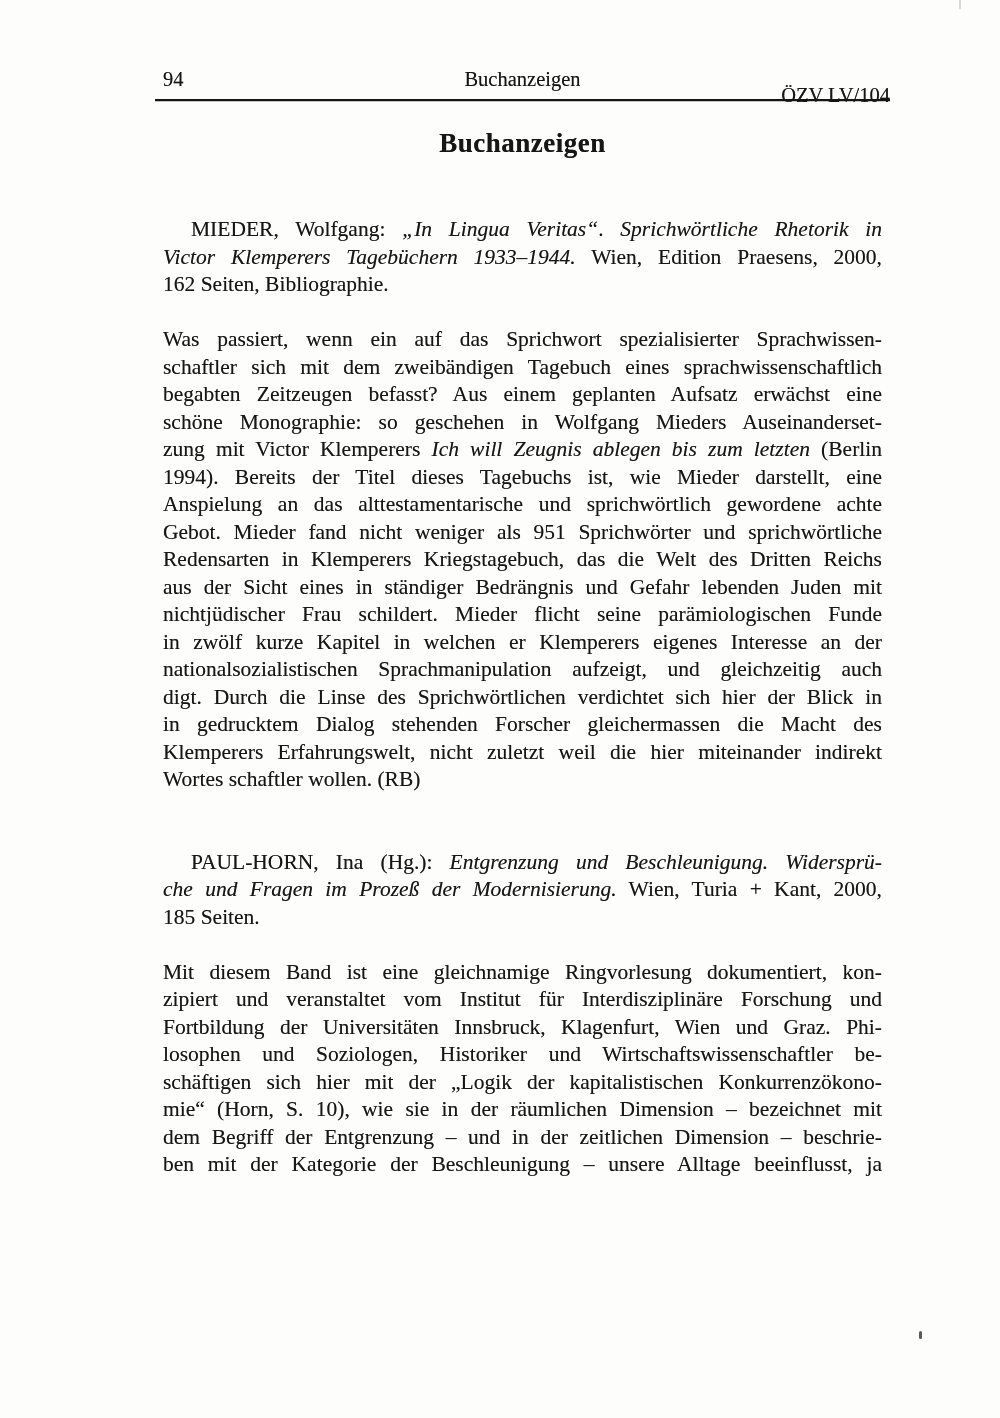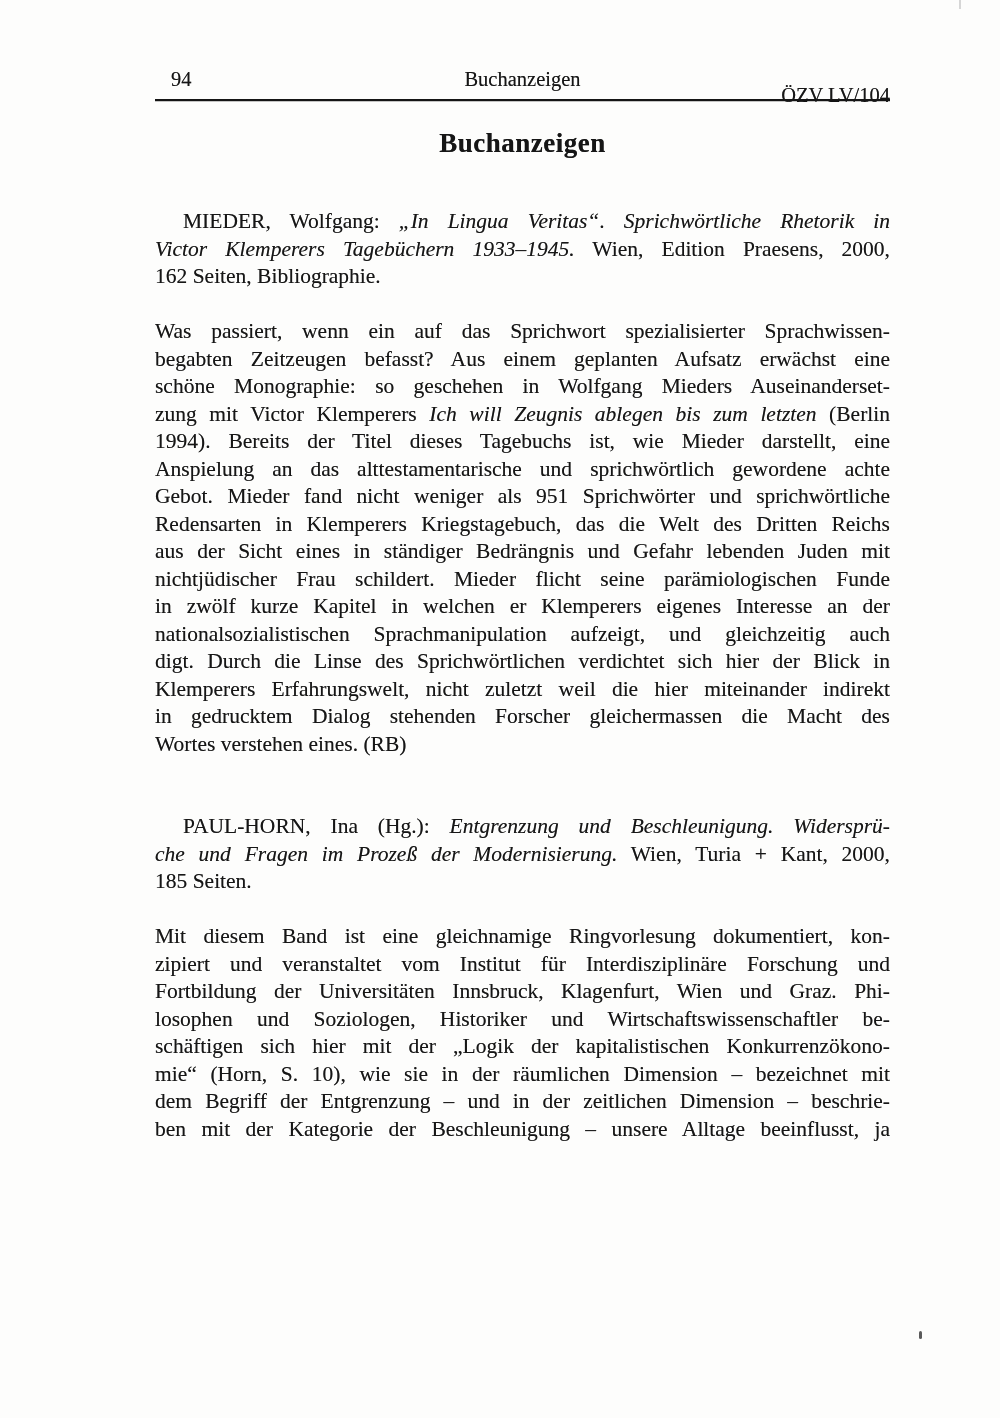--- a/index.html
+++ b/index.html
@@ -10,40 +10,40 @@
     color:#161616;
     -webkit-font-smoothing:antialiased;
   }
   .page{position:absolute;inset:0;}
   
   .runhead{
     position:absolute;left:155px;top:64px;width:735px;height:30px;
     font-size:20.5px;line-height:30px;
     text-shadow:0 0 0.5px rgba(0,0,0,.5);
   }
-  .runhead .pnum{position:absolute;left:16px;top:0;}
+  .runhead .pnum{position:absolute;left:8px;top:0;}
   .runhead .rtitle{position:absolute;left:50%;transform:translateX(-50%);top:0;}
   .runhead .jref{position:absolute;right:0;top:16px;}
   .rule{
     position:absolute;left:155px;top:99px;width:735px;height:3px;
     background:linear-gradient(to bottom,#151515 0,#151515 63%,rgba(0,0,0,.28) 64%,rgba(0,0,0,.18) 100%);
   }
   
   .secTitle{
     position:absolute;left:155px;top:128px;width:735px;
     text-align:center;font-size:27px;font-weight:bold;letter-spacing:.5px;
     text-shadow:0 0 .6px rgba(0,0,0,.6);
   }
   
   .textcol{
     position:absolute;left:155px;top:208px;width:735px;
     font-size:21.5px;
     text-shadow:0 0 .5px rgba(0,0,0,.45);
   }
-  .block{margin:0;}
+  .block{margin:8px;}
   .block + .block{margin-top:27.5px;}
   .block.bigGap{margin-top:55px;}
   .tline{
     height:27.5px;line-height:27.5px;
     text-align:justify;text-align-last:justify;
     white-space:normal;overflow:visible;
   }
   .tline.last{text-align-last:left;}
   .tline.ind{text-indent:28px;}
   .it{font-style:italic;}
@@ -68,40 +68,41 @@
     <span class="jref">ÖZV LV/104</span>
   </div>
 
   <div class="rule"></div>
 
   <div class="secTitle">Buchanzeigen</div>
 
   <div class="textcol">
     <div class="block">
         <div class="tline ind"><span>MIEDER, Wolfgang: </span><span class="it">„In Lingua Veritas“</span><span>. </span><span class="it">Sprichwörtliche Rhetorik in</span></div>
-        <div class="tline"><span class="it">Victor Klemperers Tagebüchern 1933–1945.</span><span> Wien, Edition Praesens, 2000,</span></div>
+        <div class="tline"><span class="it">Victor Klemperers Tagebüchern 1933–1944.</span><span> Wien, Edition Praesens, 2000,</span></div>
         <div class="tline last"><span>162 Seiten, Bibliographie.</span></div>
       </div>
     <div class="block">
         <div class="tline"><span>Was passiert, wenn ein auf das Sprichwort spezialisierter Sprachwissen-</span></div>
+        <div class="tline"><span>schaftler sich mit dem zweibändigen Tagebuch eines sprachwissenschaftlich</span></div>
         <div class="tline"><span>begabten Zeitzeugen befasst? Aus einem geplanten Aufsatz erwächst eine</span></div>
         <div class="tline"><span>schöne Monographie: so geschehen in Wolfgang Mieders Auseinanderset-</span></div>
         <div class="tline"><span>zung mit Victor Klemperers </span><span class="it">Ich will Zeugnis ablegen bis zum letzten</span><span> (Berlin</span></div>
         <div class="tline"><span>1994). Bereits der Titel dieses Tagebuchs ist, wie Mieder darstellt, eine</span></div>
         <div class="tline"><span>Anspielung an das alttestamentarische und sprichwörtlich gewordene achte</span></div>
         <div class="tline"><span>Gebot. Mieder fand nicht weniger als 951 Sprichwörter und sprichwörtliche</span></div>
         <div class="tline"><span>Redensarten in Klemperers Kriegstagebuch, das die Welt des Dritten Reichs</span></div>
         <div class="tline"><span>aus der Sicht eines in ständiger Bedrängnis und Gefahr lebenden Juden mit</span></div>
         <div class="tline"><span>nichtjüdischer Frau schildert. Mieder flicht seine parämiologischen Funde</span></div>
         <div class="tline"><span>in zwölf kurze Kapitel in welchen er Klemperers eigenes Interesse an der</span></div>
         <div class="tline"><span>nationalsozialistischen Sprachmanipulation aufzeigt, und gleichzeitig auch</span></div>
         <div class="tline"><span>digt. Durch die Linse des Sprichwörtlichen verdichtet sich hier der Blick in</span></div>
+        <div class="tline"><span>in gedrucktem Dialog stehenden Forscher gleichermassen die Macht des</span></div>
         <div class="tline"><span>Klemperers Erfahrungswelt, nicht zuletzt weil die hier miteinander indirekt</span></div>
-        <div class="tline"><span>in gedrucktem Dialog stehenden Forscher gleichermassen die Macht des</span></div>
-        <div class="tline last"><span>Wortes verstehen eines. (RB)</span></div>
+        <div class="tline last"><span>Wortes schaftler wollen. (RB)</span></div>
       </div>
     <div class="block bigGap">
         <div class="tline ind"><span>PAUL-HORN, Ina (Hg.): </span><span class="it">Entgrenzung und Beschleunigung. Widersprü-</span></div>
         <div class="tline"><span class="it">che und Fragen im Prozeß der Modernisierung.</span><span> Wien, Turia + Kant, 2000,</span></div>
         <div class="tline last"><span>185 Seiten.</span></div>
       </div>
     <div class="block">
         <div class="tline"><span>Mit diesem Band ist eine gleichnamige Ringvorlesung dokumentiert, kon-</span></div>
         <div class="tline"><span>zipiert und veranstaltet vom Institut für Interdisziplinäre Forschung und</span></div>
         <div class="tline"><span>Fortbildung der Universitäten Innsbruck, Klagenfurt, Wien und Graz. Phi-</span></div>

